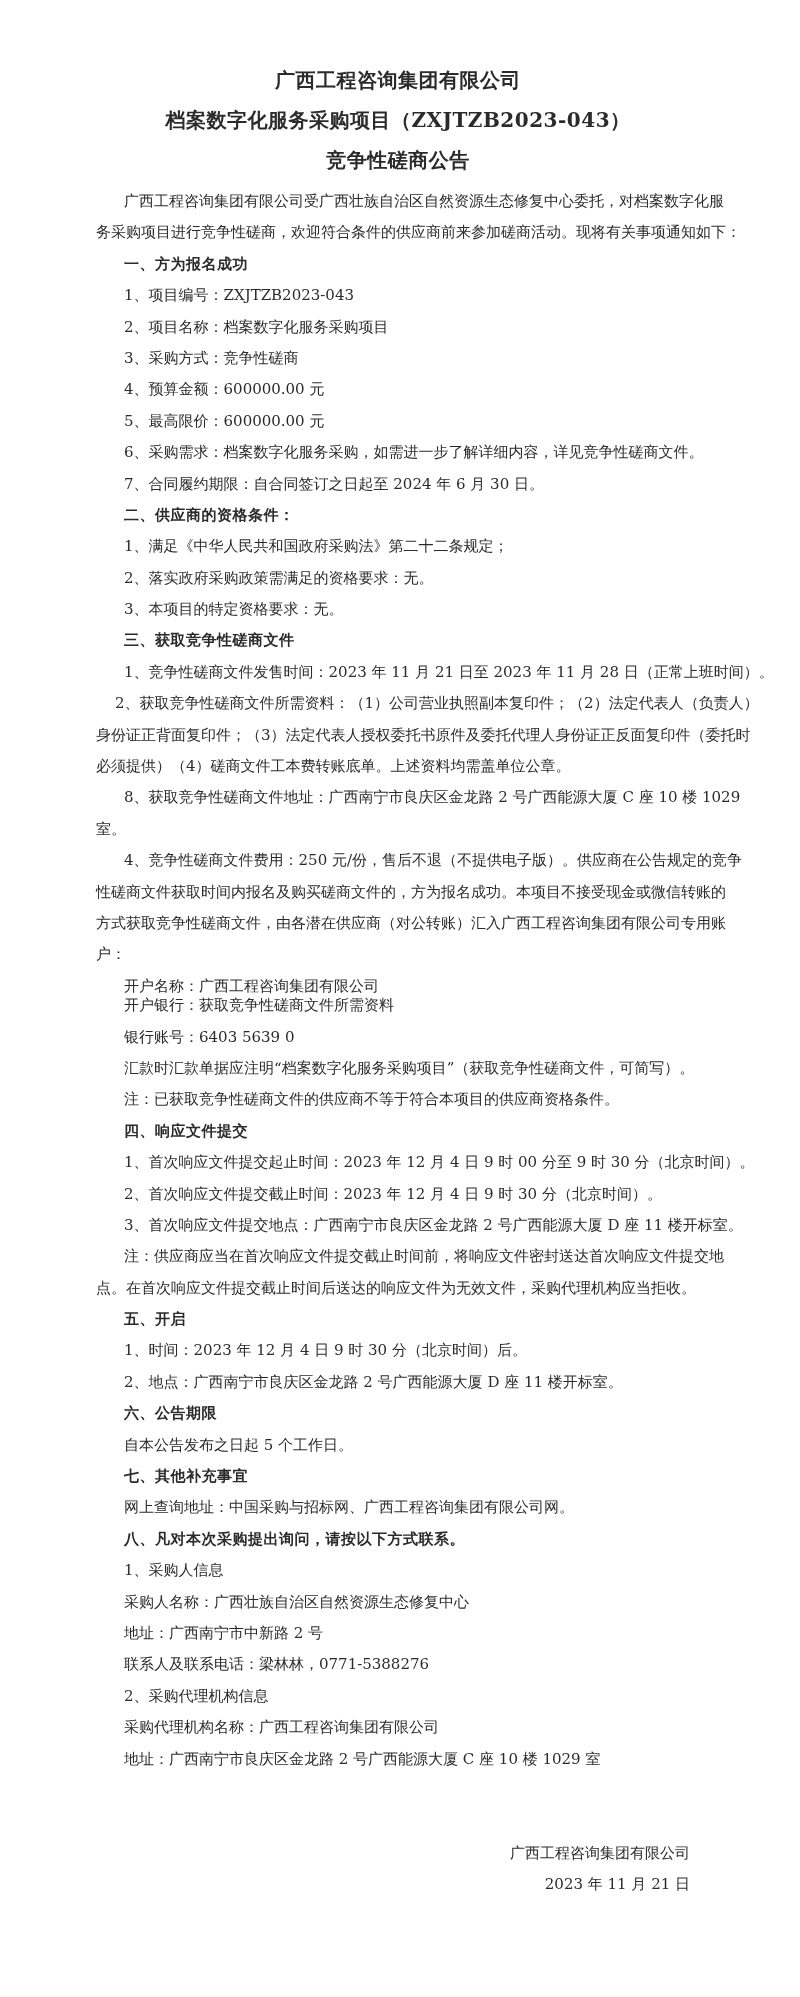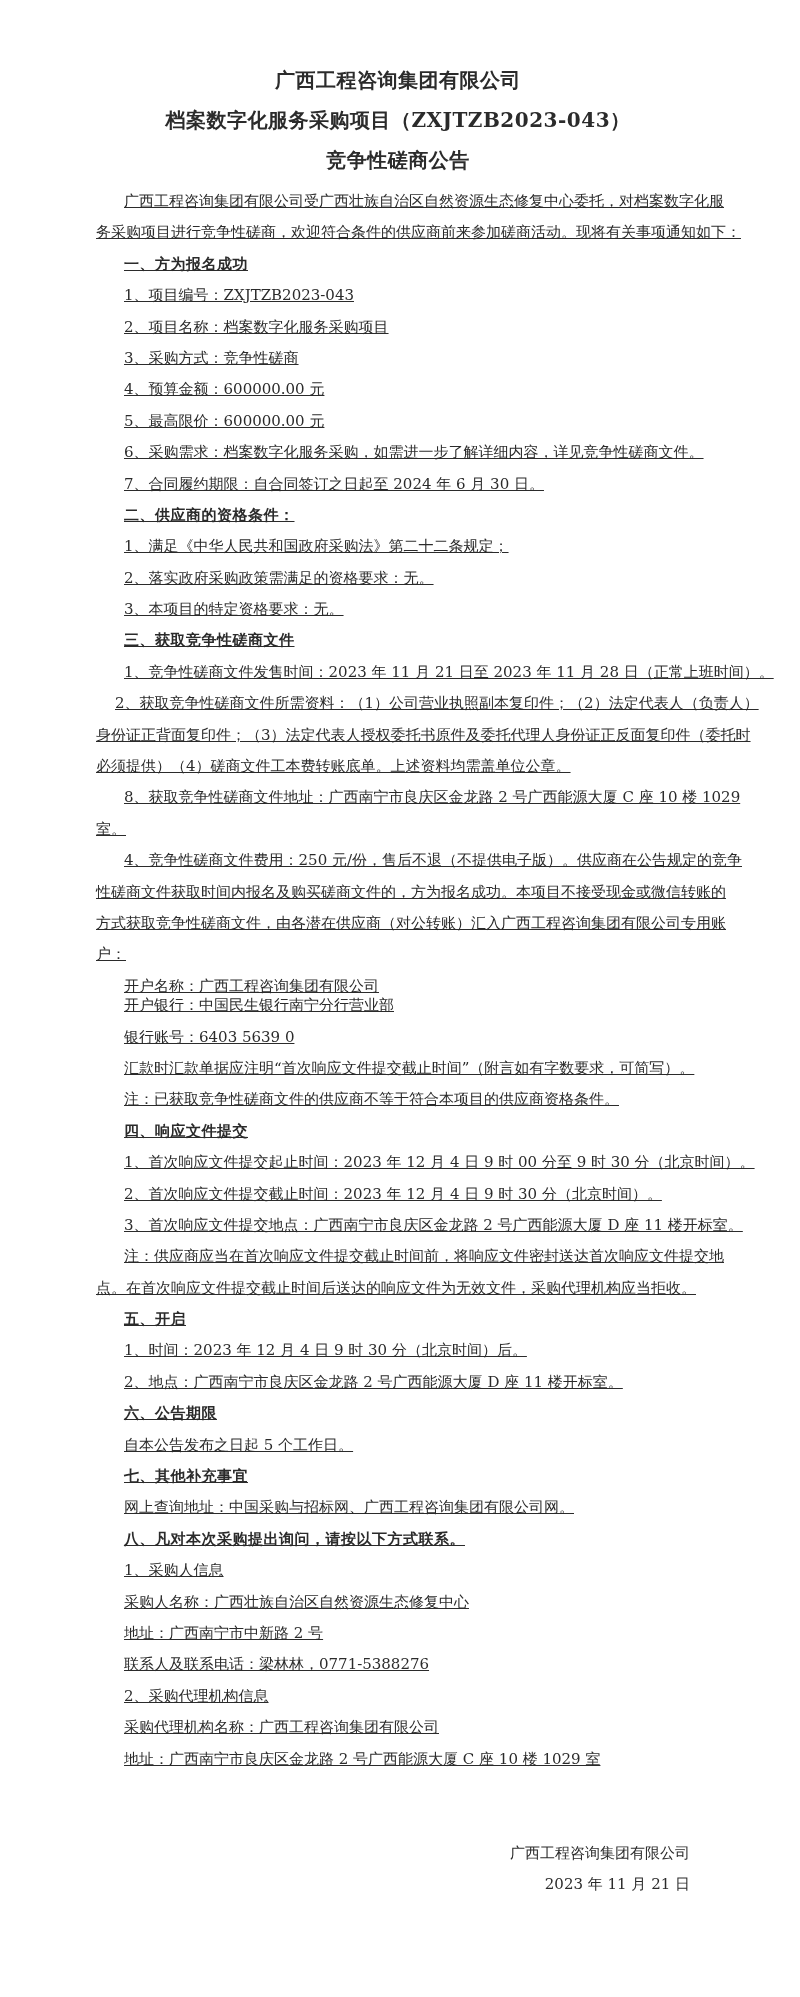--- a/index.html
+++ b/index.html
@@ -30,21 +30,20 @@
     height: 40px;
     text-align: center;
     font-weight: bold;
     font-size: 20px;
     white-space: nowrap;
     letter-spacing: 0.5px;
   }
   .doc-body {
     margin-top: 6px;
     font-size: 15px;
-    text-decoration: underline;
   }
   .line {
     line-height: 31.4px;
     height: 31.4px;
     white-space: nowrap;
     overflow: visible;
   }
   .line.bold {
     font-weight: bold;
     letter-spacing: 0.5px;
@@ -96,23 +95,23 @@
         <div class="line ind-sm">2、获取竞争性磋商文件所需资料：（1）公司营业执照副本复印件；（2）法定代表人（负责人）</div>
         <div class="line">身份证正背面复印件；（3）法定代表人授权委托书原件及委托代理人身份证正反面复印件（委托时</div>
         <div class="line">必须提供）（4）磋商文件工本费转账底单。上述资料均需盖单位公章。</div>
         <div class="line ind">8、获取竞争性磋商文件地址：广西南宁市良庆区金龙路 2 号广西能源大厦 C 座 10 楼 1029</div>
         <div class="line">室。</div>
         <div class="line ind">4、竞争性磋商文件费用：250 元/份，售后不退（不提供电子版）。供应商在公告规定的竞争</div>
         <div class="line">性磋商文件获取时间内报名及购买磋商文件的，方为报名成功。本项目不接受现金或微信转账的</div>
         <div class="line">方式获取竞争性磋商文件，由各潜在供应商（对公转账）汇入广西工程咨询集团有限公司专用账</div>
         <div class="line">户：</div>
         <div class="line ind">开户名称：广西工程咨询集团有限公司</div>
-        <div class="line ind pull">开户银行：中国民生银行南宁分行营业部</div>
+        <div class="line ind pull">开户银行：获取竞争性磋商文件所需资料</div>
         <div class="line ind">银行账号：6403 5639 0</div>
-        <div class="line ind">汇款时汇款单据应注明“首次响应文件提交截止时间”（附言如有字数要求，可简写）。</div>
+        <div class="line ind">汇款时汇款单据应注明“档案数字化服务采购项目”（获取竞争性磋商文件，可简写）。</div>
         <div class="line ind">注：已获取竞争性磋商文件的供应商不等于符合本项目的供应商资格条件。</div>
         <div class="line bold ind">四、响应文件提交</div>
         <div class="line ind">1、首次响应文件提交起止时间：2023 年 12 月 4 日 9 时 00 分至 9 时 30 分（北京时间）。</div>
         <div class="line ind">2、首次响应文件提交截止时间：2023 年 12 月 4 日 9 时 30 分（北京时间）。</div>
         <div class="line ind">3、首次响应文件提交地点：广西南宁市良庆区金龙路 2 号广西能源大厦 D 座 11 楼开标室。</div>
         <div class="line ind">注：供应商应当在首次响应文件提交截止时间前，将响应文件密封送达首次响应文件提交地</div>
         <div class="line">点。在首次响应文件提交截止时间后送达的响应文件为无效文件，采购代理机构应当拒收。</div>
         <div class="line bold ind">五、开启</div>
         <div class="line ind">1、时间：2023 年 12 月 4 日 9 时 30 分（北京时间）后。</div>
         <div class="line ind">2、地点：广西南宁市良庆区金龙路 2 号广西能源大厦 D 座 11 楼开标室。</div>

